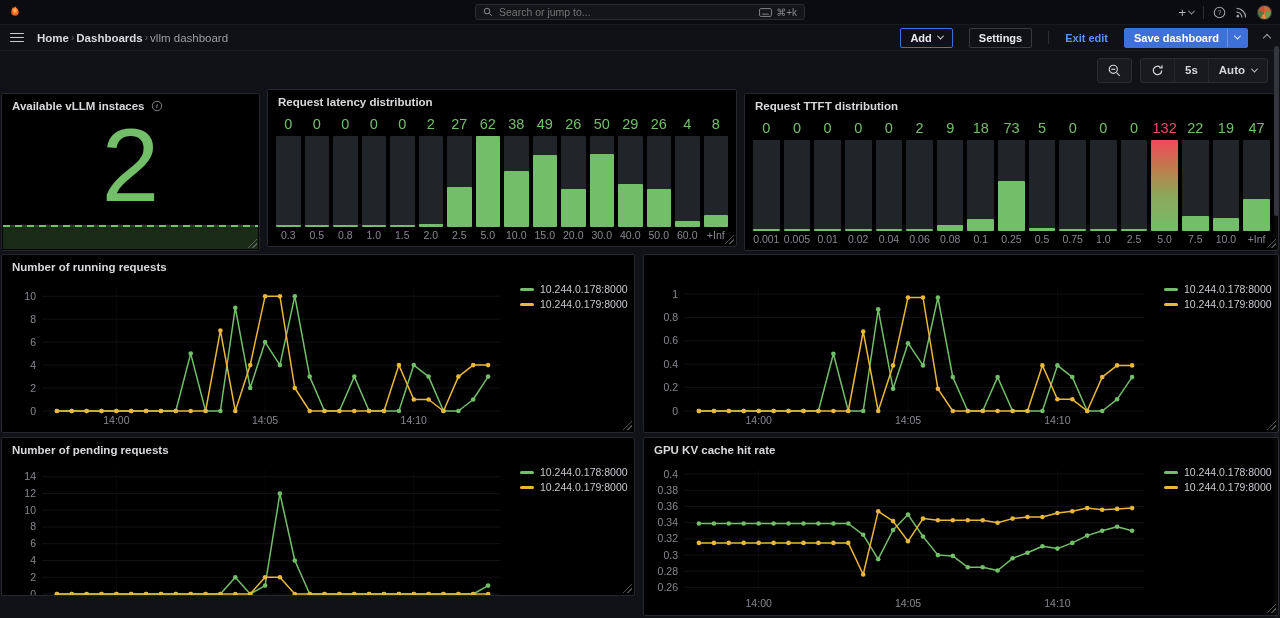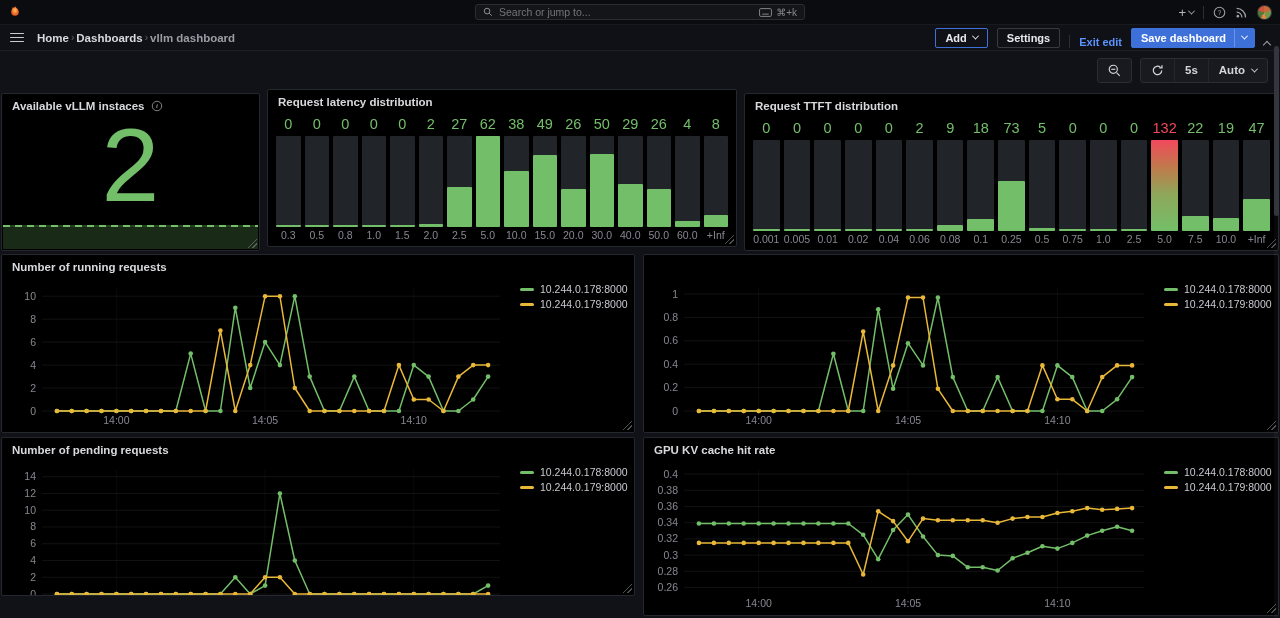--- a/index.html
+++ b/index.html
@@ -17,23 +17,23 @@
   .plus{font-size:13px;line-height:1;color:#b6b8be}
   .divider{width:1px;height:13px;background:#2c2e34}
   .avatar{width:15px;height:15px;border-radius:50%;background:conic-gradient(#c96a3a 0 20%,#6f9a4e 20% 45%,#d98a44 45% 60%,#53793d 60% 80%,#c9553a 80%);border:1px solid #3a3c40}
 
   
   .navrow{height:26px;background:#101116;border-bottom:1px solid #1d1f24;display:flex;align-items:center;padding:0 10px;gap:7px}
   .hamburger{width:14px;display:flex;flex-direction:column;gap:2.5px;cursor:pointer}
   .hamburger span{height:1.6px;background:#c9cad0;border-radius:1px}
   .crumbs{display:flex;align-items:center;gap:2px;margin-left:6px}
   .crumb{font-size:11.5px;font-weight:700;color:#d8d9dd;cursor:pointer}
-  .crumb.current{font-weight:700;color:#9b9da5}
+  .crumb.current{font-weight:400;color:#9b9da5}
   .sep{color:#62646b;font-size:10px}
-  .nav-right{margin-left:auto;display:flex;align-items:flex-end;gap:9px}
+  .nav-right{margin-left:auto;display:flex;align-items:center;gap:16px}
   .btn{font-size:11px;height:20px;display:inline-flex;align-items:center;padding:0 9px;border-radius:2px;cursor:pointer;white-space:nowrap}
   .btn-add{border:1px solid #3d71d9;color:#e8e9ee;gap:6px;font-weight:600}
   .btn-sec{border:1px solid rgba(204,204,220,.22);color:#e8e9ee;font-weight:700}
   .link-blue{color:#5b93ff;font-size:11px;font-weight:600;cursor:pointer}
   .btn-primary{background:#3d71d9;border:1px solid #3d71d9;color:#fff;font-weight:600;padding-right:0}
   .btn-primary .caret-box{display:flex;align-items:center;justify-content:center;border-left:1px solid rgba(255,255,255,.25);height:100%;padding:0 7px;margin-left:8px}
   .chev{width:6px;height:6px;border-right:1.5px solid currentColor;border-bottom:1.5px solid currentColor;display:inline-block}
   .chev.down{transform:rotate(45deg) translate(-1px,-1px)}
   .chev.up{transform:rotate(-135deg)}
   .chev.small{width:5px;height:5px}

